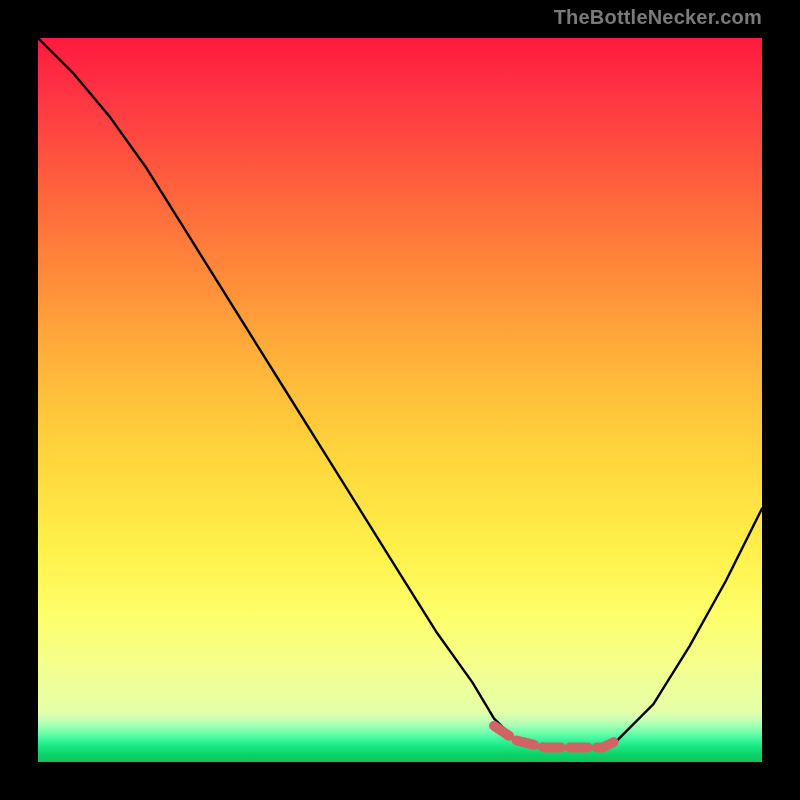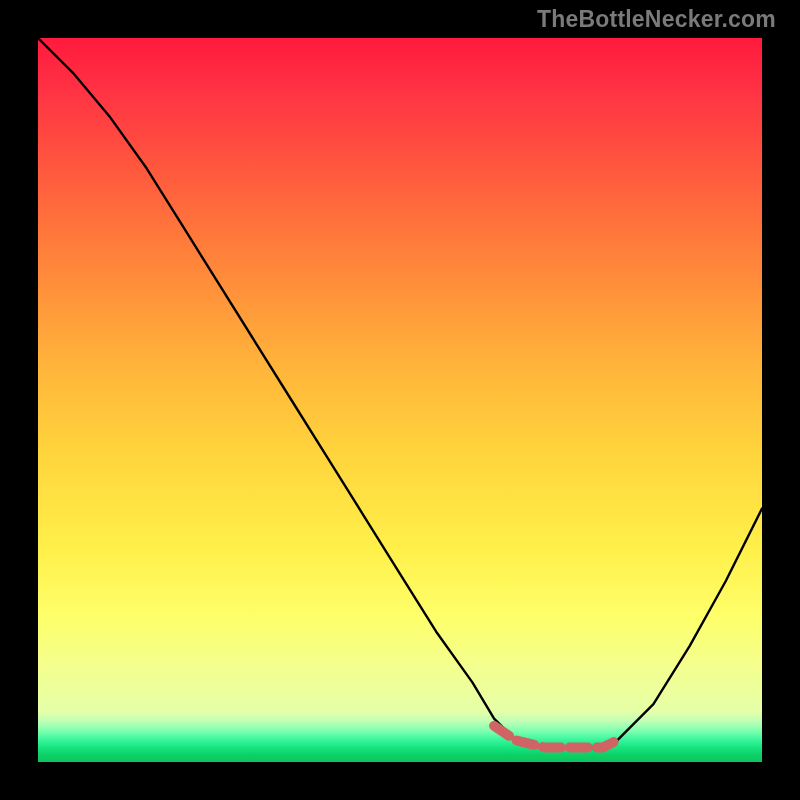--- a/index.html
+++ b/index.html
@@ -69,24 +69,24 @@
   svg.curve {
     position: absolute;
     left: 0;
     top: 0;
     width: 100%;
     height: 100%;
   }
   .watermark {
     position: absolute;
     top: 6px;
-    right: 24px;
+    right: 38px;
     color: #7a7a7a;
     font-family: Arial, Helvetica, sans-serif;
-    font-size: 23px;
+    font-size: 20px;
     font-weight: 600;
     letter-spacing: 0.2px;
   }
 </style>
 </head>
 <body>
 
 <div class="frame">
 
   <div class="watermark">TheBottleNecker.com</div>

